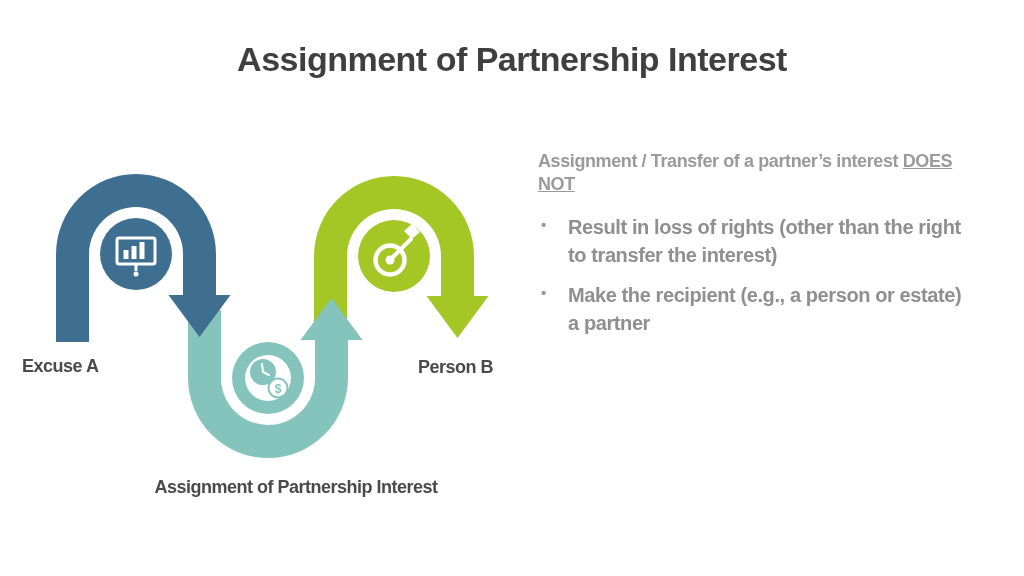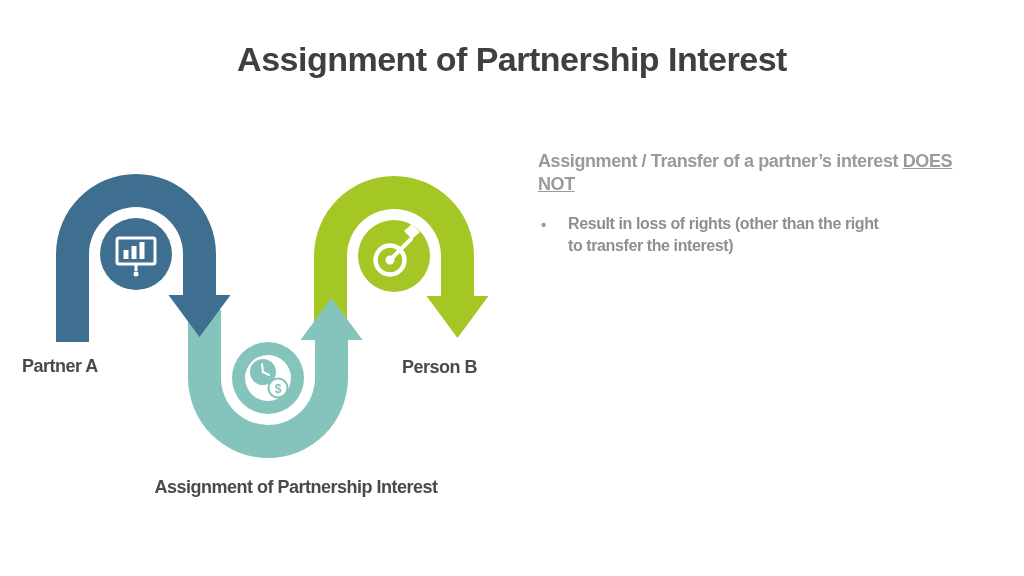--- a/index.html
+++ b/index.html
@@ -14,35 +14,35 @@
     color:#3f3f3f; letter-spacing:-0.5px;
   }
 
   .diagram-svg { position:absolute; left:0; top:130px; width:520px; height:390px; }
 
   .diagram-label {
     position:absolute; font-size:18px; font-weight:bold;
     color:#4a4a4a; letter-spacing:-0.5px; white-space:nowrap;
   }
   .label-partner-a { left:22px; top:356px; }
-  .label-person-b  { left:402px; top:357px; }
+  .label-person-b  { left:418px; top:357px; }
   .label-caption   { left:140px; top:477px; width:312px; text-align:center; }
 
   .right-panel { position:absolute; left:538px; top:150px; width:500px; }
 
   .panel-heading {
     font-size:18px; font-weight:bold; color:#9a9a9a;
     letter-spacing:-0.4px; line-height:1.25; white-space:nowrap;
   }
   .panel-heading .u { text-decoration:underline; }
 
   .bullet-list { list-style:none; margin-top:18px; width:482px; }
   .bullet-list li {
     position:relative; padding-left:30px; margin-bottom:12px;
-    font-size:16px; font-weight:bold; color:#8f8f8f;
+    font-size:20px; font-weight:bold; color:#8f8f8f;
     letter-spacing:-0.4px; line-height:1.4; white-space:pre-line;
   }
   .bullet-list li::before {
     content:"\2022"; position:absolute; left:3px; top:1px;
     font-size:15px; color:#9a9a9a;
   }
 </style>
 </head>
 <body>
 
@@ -83,26 +83,28 @@
         <rect x="117" y="238" width="38" height="26" rx="2" fill="none" stroke="#ffffff" stroke-width="3"></rect>
         <rect x="123.5" y="250" width="5" height="9" fill="#ffffff"></rect>
         <rect x="131.5" y="246" width="5" height="13" fill="#ffffff"></rect>
         <rect x="139.5" y="242" width="5" height="17" fill="#ffffff"></rect>
         <rect x="134.5" y="264" width="3" height="7" fill="#ffffff"></rect>
         <circle cx="136" cy="274" r="2.5" fill="#ffffff"></circle>
       </g>
     </g>
   </svg>
 
-  <div class="diagram-label label-partner-a">Partner A</div>
+  <div class="diagram-label label-partner-a">Excuse A</div>
   <div class="diagram-label label-person-b">Person B</div>
   <div class="diagram-label label-caption">Assignment of Partnership Interest</div>
 
   <div class="right-panel">
     <div class="panel-heading"><span>Assignment / Transfer of a partner’s interest </span><span class="u">DOES</span><br><span class="u">NOT</span></div>
 
     <ul class="bullet-list">
       <li>Result in loss of rights (other than the right
 to transfer the interest)</li>
+      <li>Make the recipient (e.g., a person or estate)
+a partner</li>
     </ul>
   </div>
 
 </div>
 
 </body></html>

